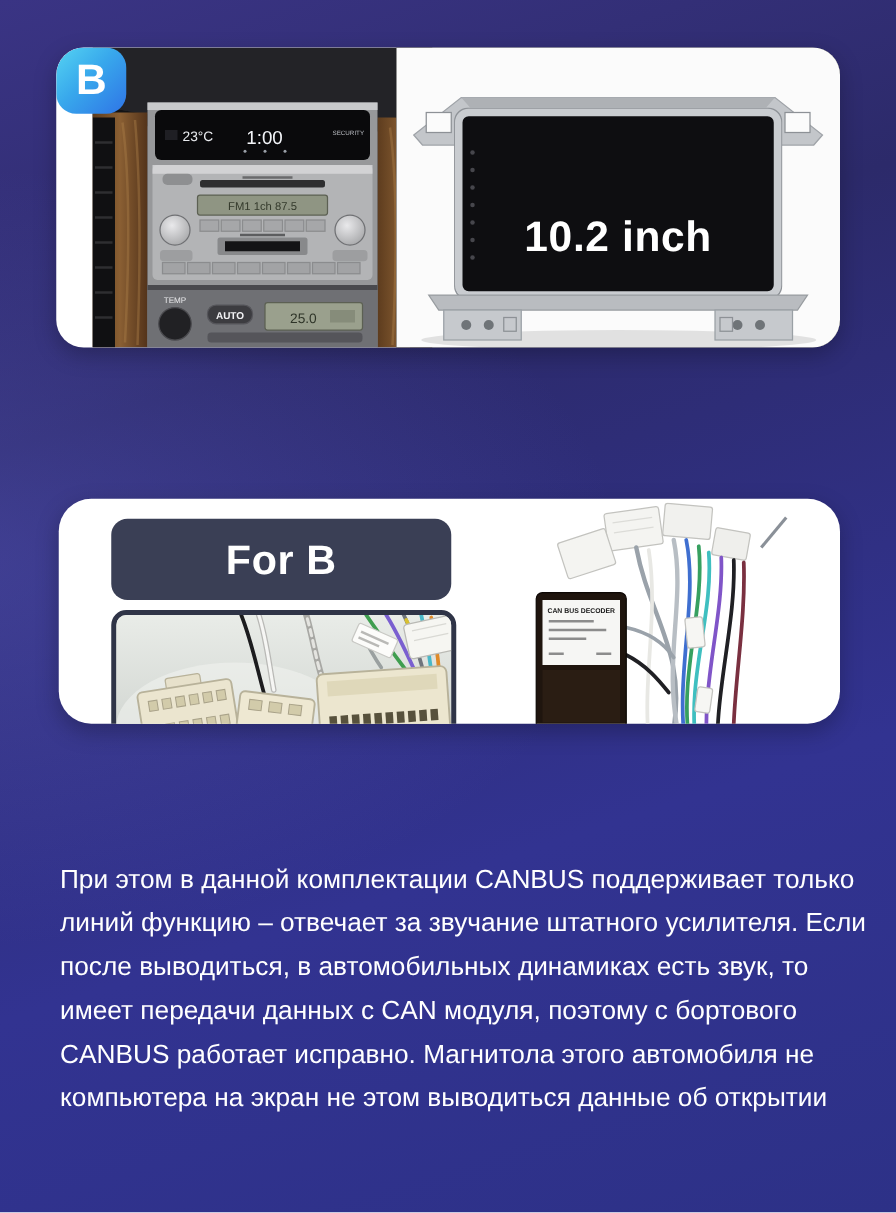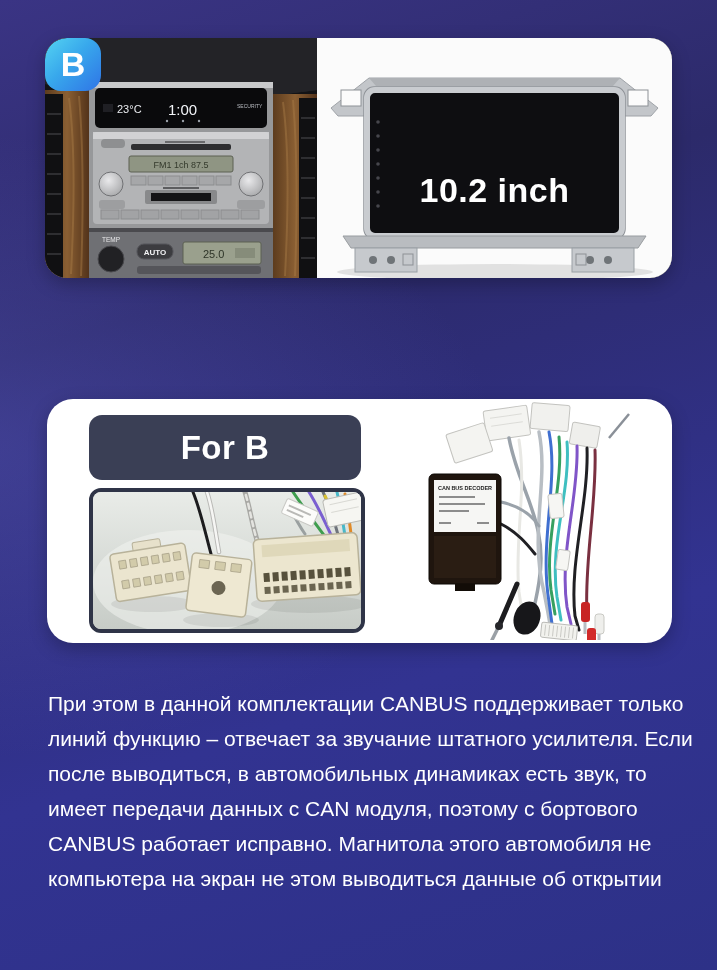--- a/index.html
+++ b/index.html
@@ -12,21 +12,21 @@
       radial-gradient(900px 520px at -6% 46%, rgba(96,96,205,.38), rgba(96,96,205,0) 60%),
       linear-gradient(162deg, #3a3484 0%, #2c2a6a 30%, #323391 68%, #2d3187 100%);
   }
 
   
   .top-card{
     position:absolute; left:45px; top:38px; width:627px; height:240px;
     background:#fff; border-radius:22px; overflow:hidden; display:flex;
     box-shadow:0 6px 18px rgba(0,0,0,.25);
   }
-  .dash-photo{ position:relative; width:272px; height:187px; flex:0 0 272px; }
+  .dash-photo{ position:relative; width:272px; height:187px; flex:0 0 272px;padding-left:29px; }
   .unit-photo{ position:relative; flex:1; background:#000000; }
   .badge-b{
     position:absolute; left:0; top:0; width:56px; height:53px; z-index:3;
     border-radius:22px 16px 16px 16px;
     background:linear-gradient(135deg,#55d4f2 0%, #38a8ec 45%, #2f74e6 100%);
     display:flex; align-items:center; justify-content:center;
     color:#fff; font-size:34px; font-weight:700;
   }
   .size-label{
     position:absolute; left:55px; top:133px; width:245px; text-align:center;
@@ -34,21 +34,21 @@
   }
 
   
   .caption{
     position:absolute; left:70px; top:290px; width:600px;
     color:#fff; font-size:22px; line-height:34px; font-weight:400;
   }
 
   
   .kit-card{
-    position:absolute; left:47px; top:399px; width:625px; height:244px;
+    position:absolute; left:47px; top:399px; width:625px; height:180px;
     background:#fff; border-radius:26px; overflow:hidden;
     box-shadow:0 6px 18px rgba(0,0,0,.25);
   }
   .kit-title{
     position:absolute; left:42px; top:16px; width:272px; height:65px;
     background:#3a3f55; border-radius:13px;
     display:flex; align-items:center; justify-content:center;
     color:#fff; font-size:33px; font-weight:700; letter-spacing:.5px;
   }
   .connectors-frame{

